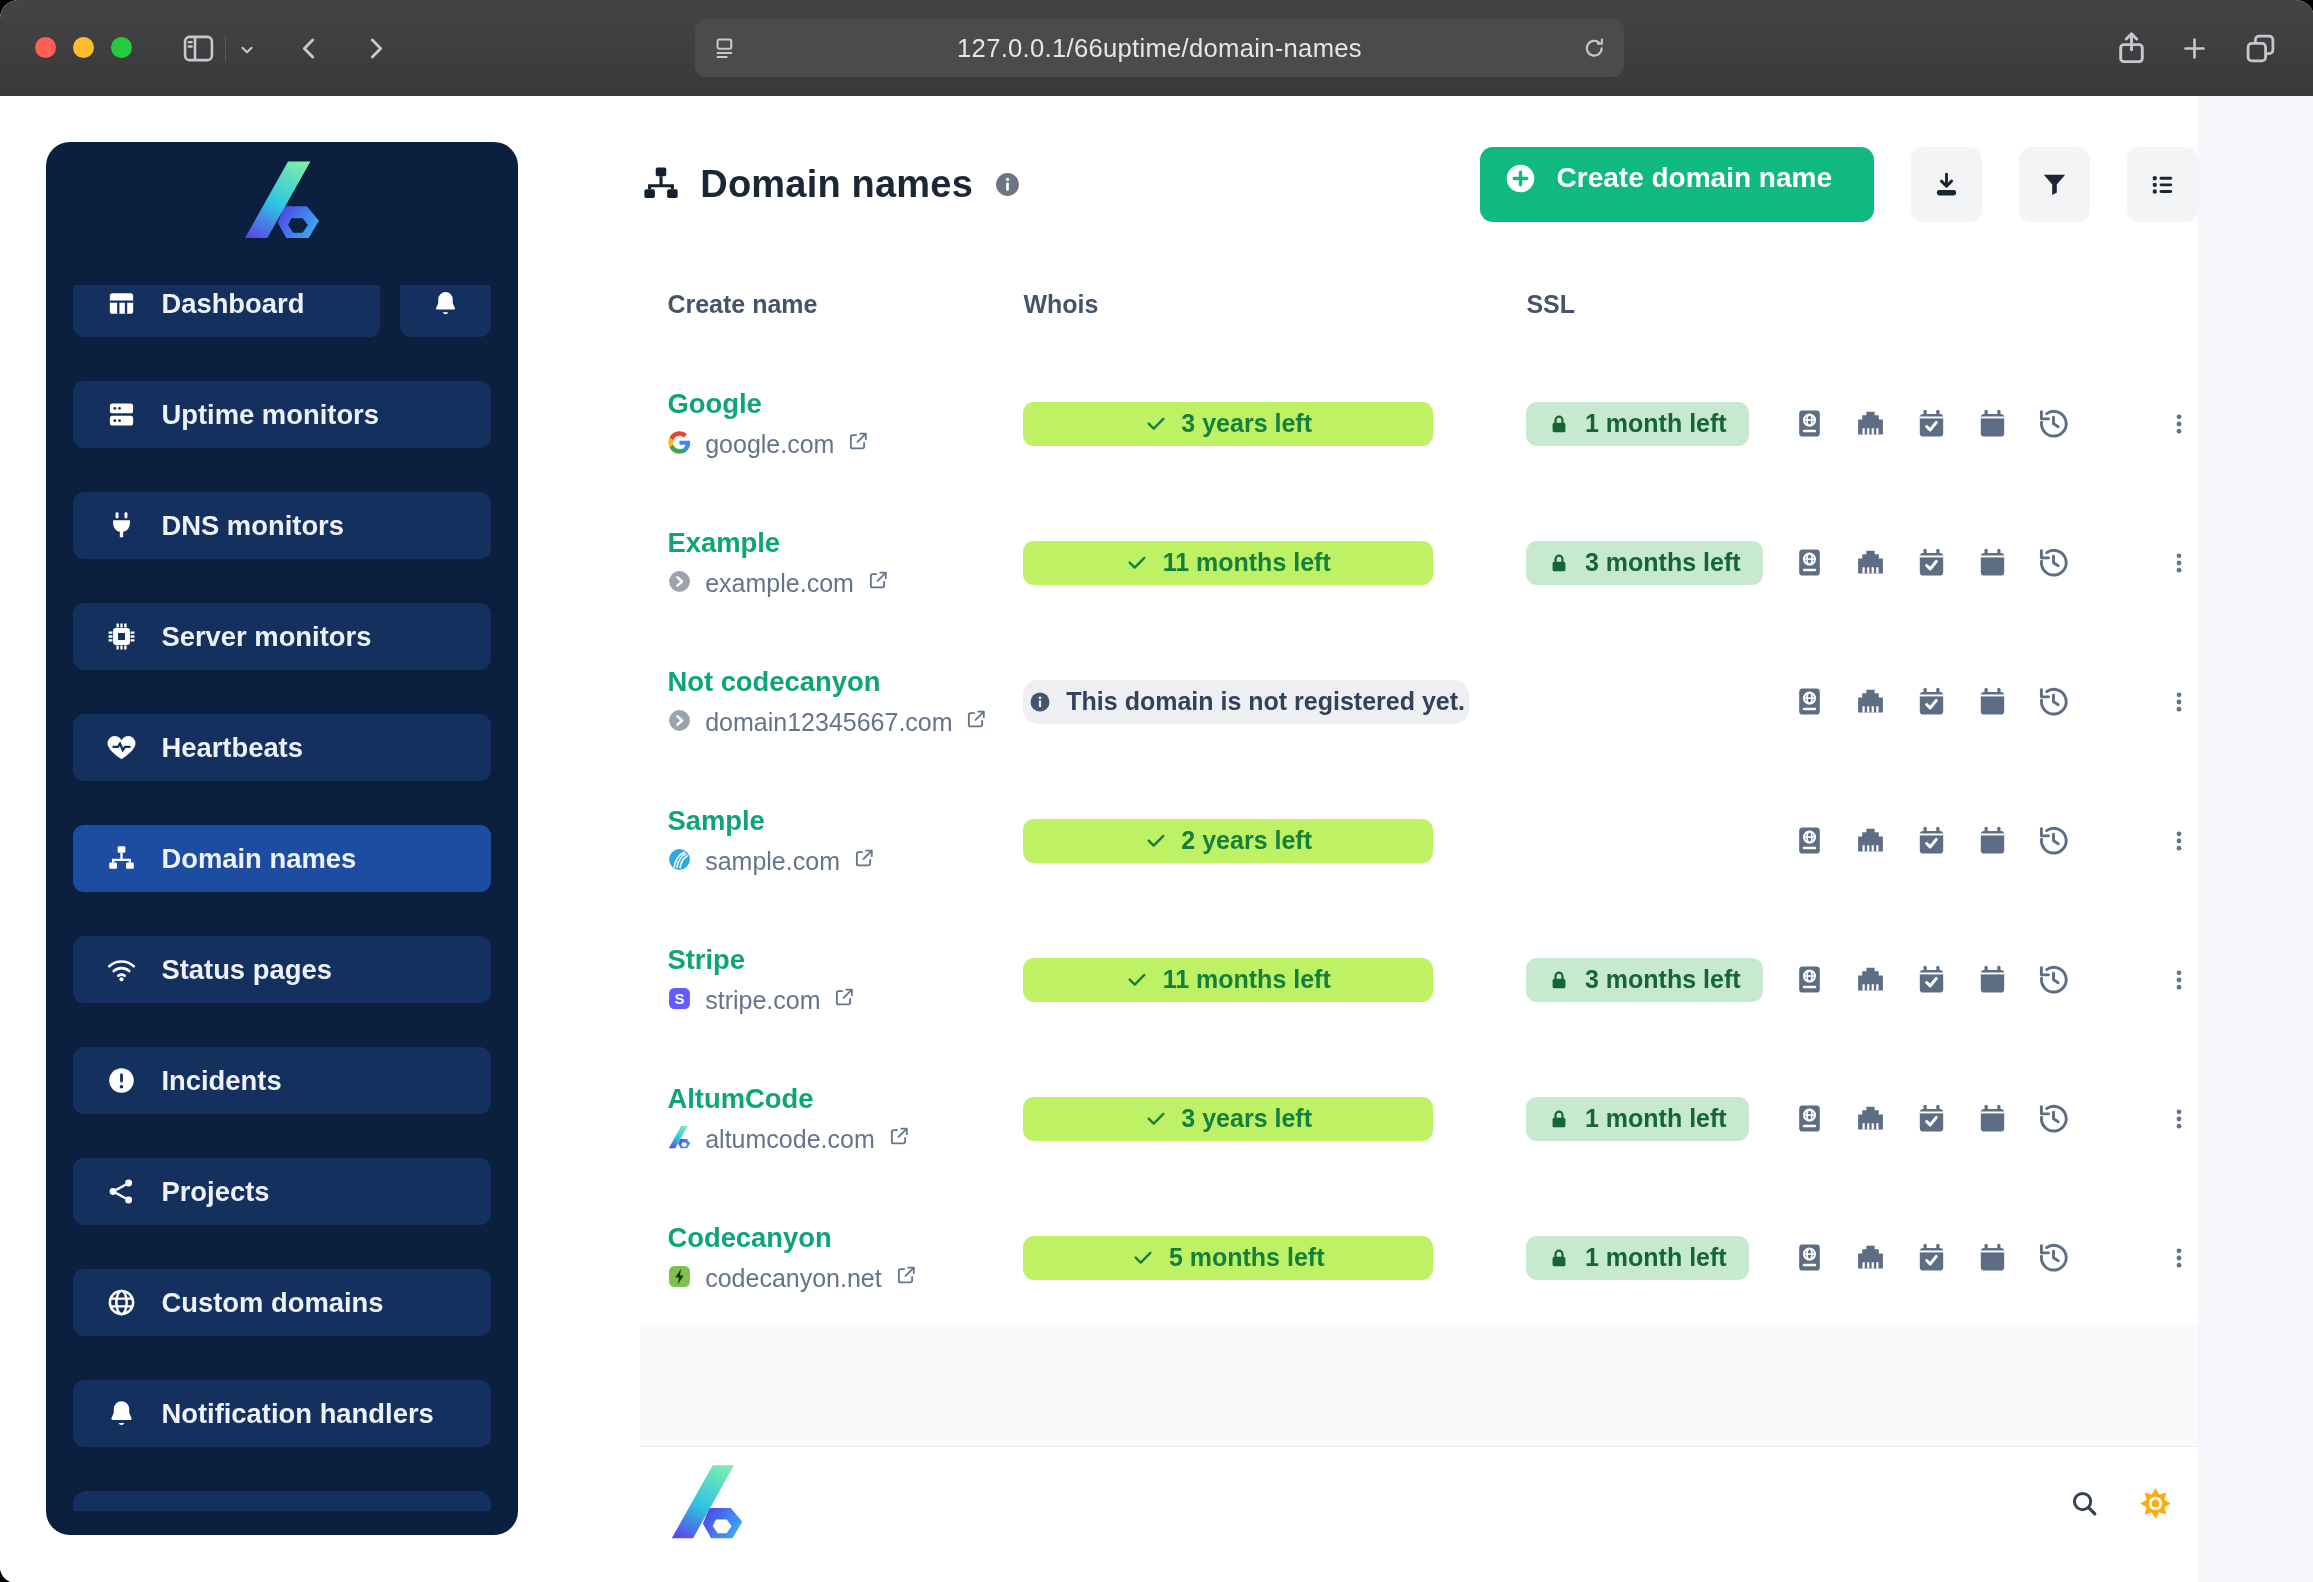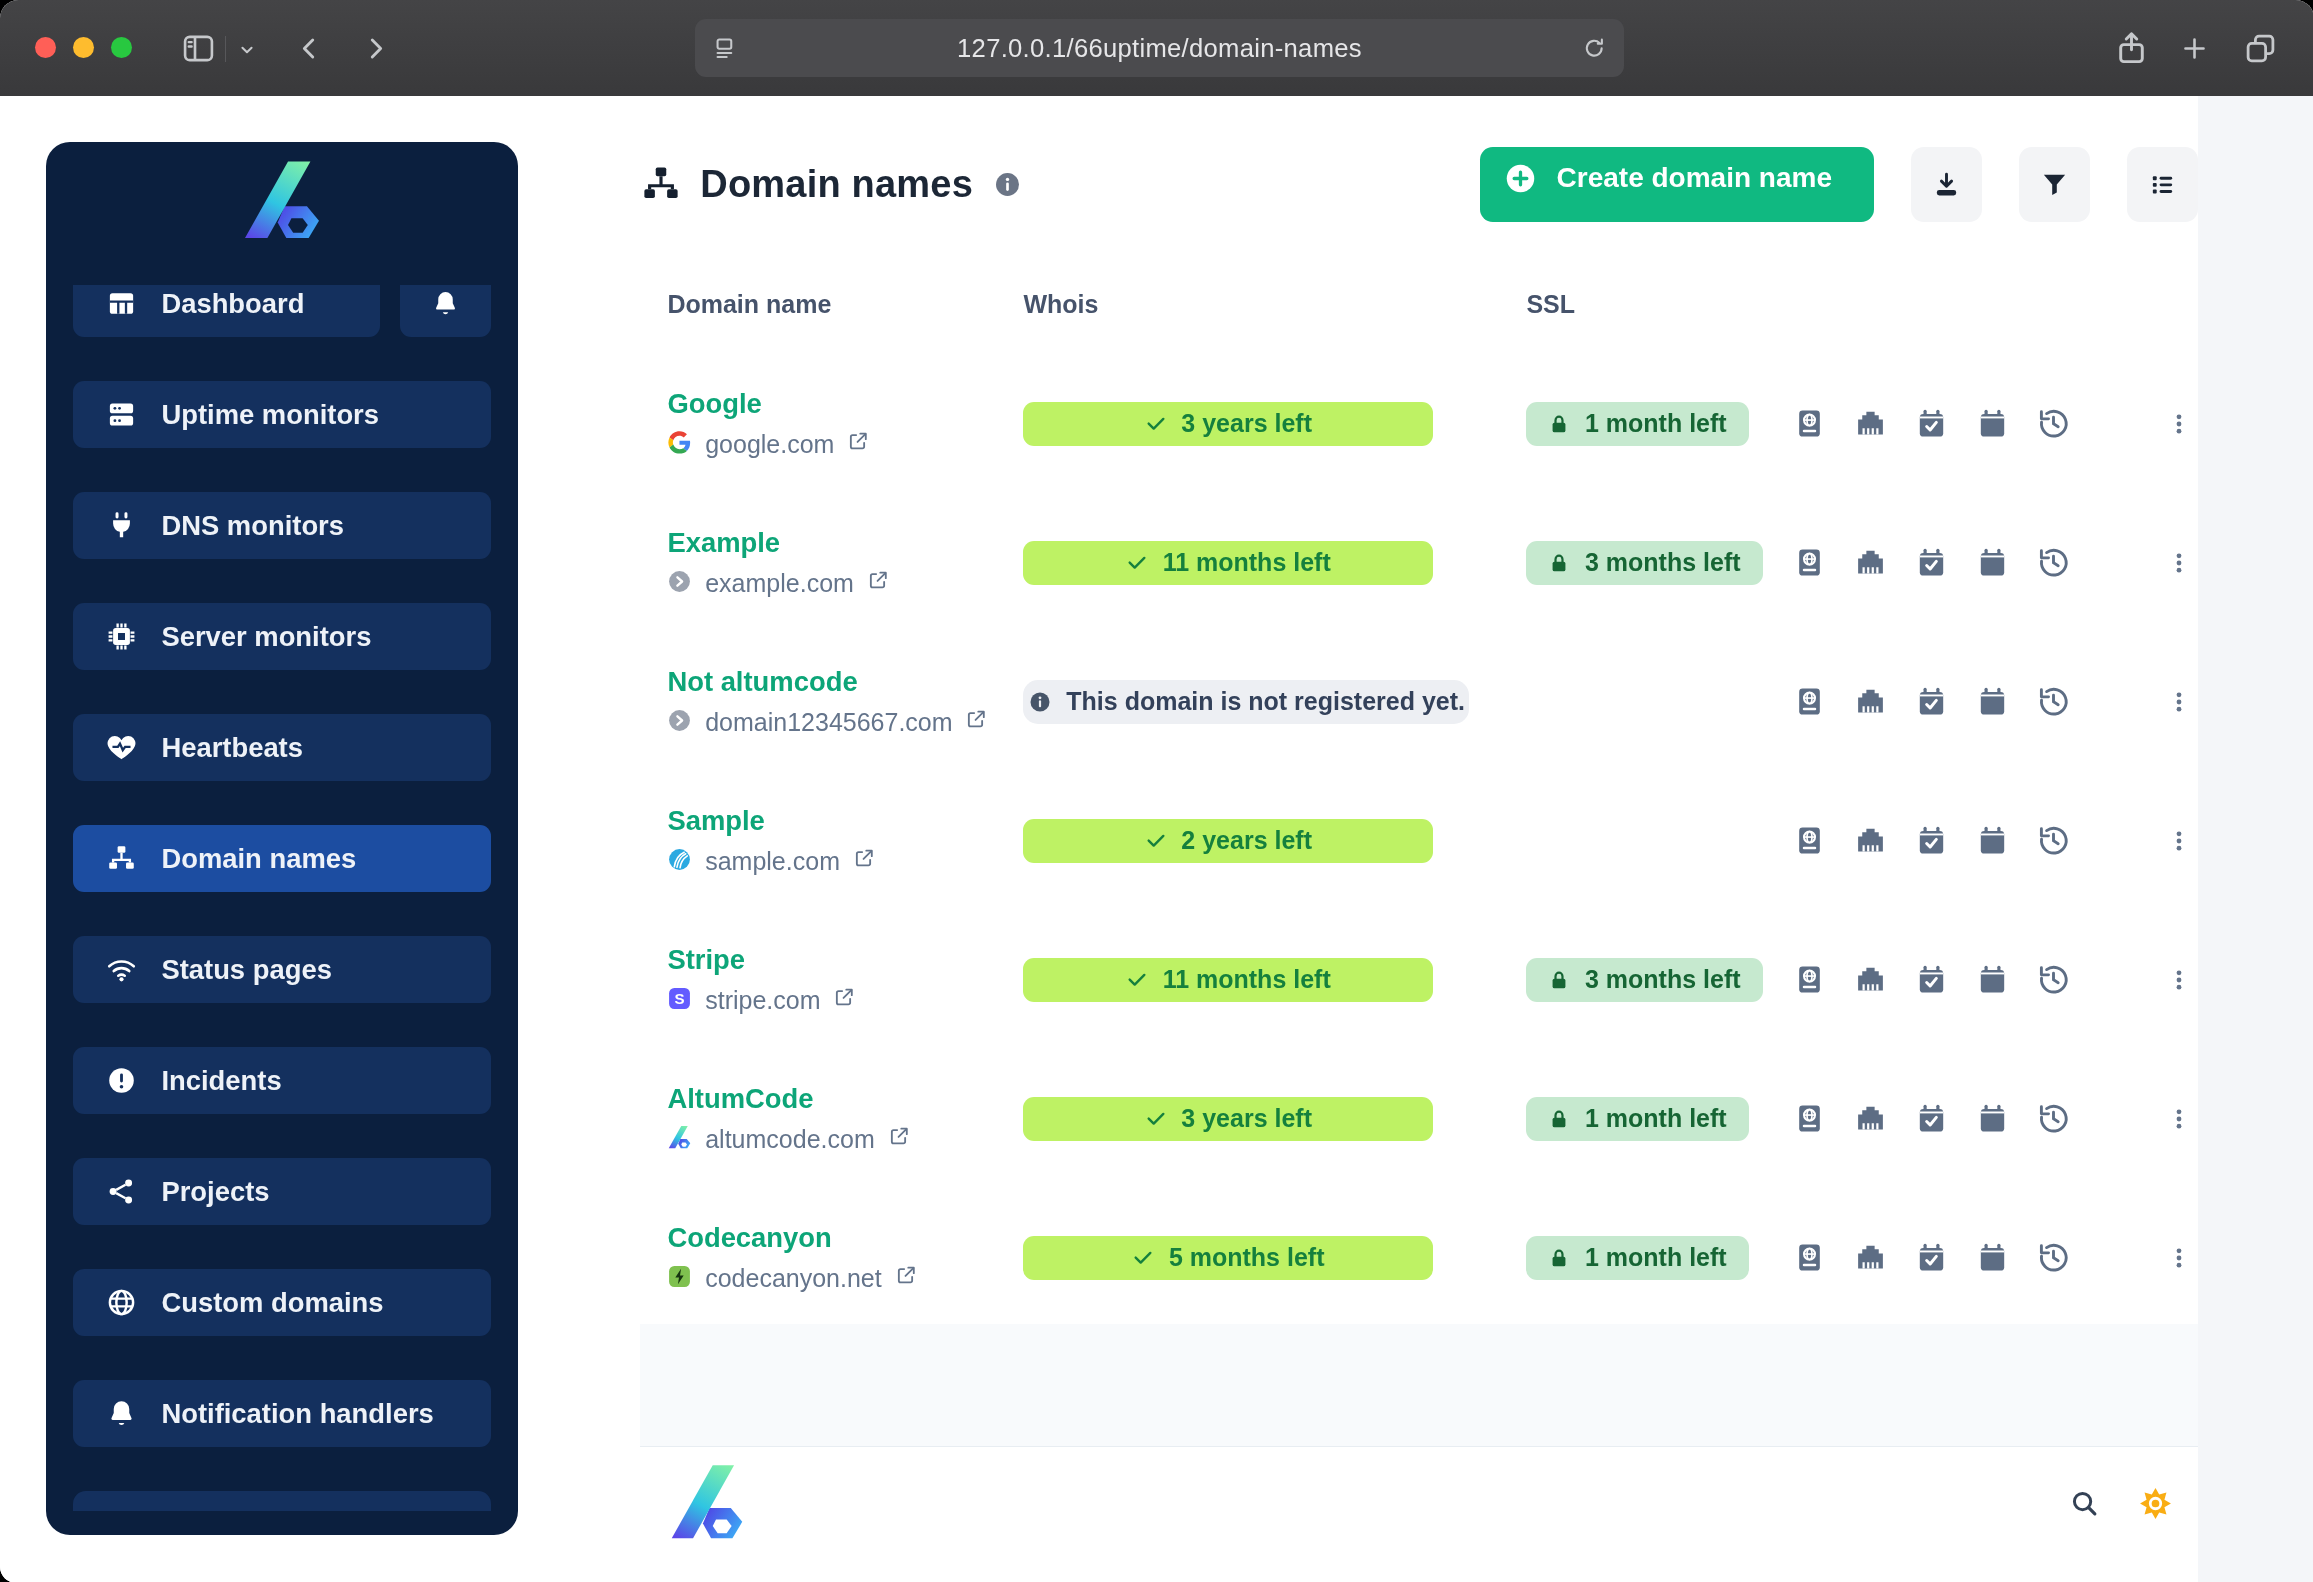--- a/index.html
+++ b/index.html
@@ -471,21 +471,21 @@
             </button>
           <button class="icon-btn">
               <svg viewBox="0 0 24 24">
                 <use href="#ic-list"></use>
               </svg>
             </button>
         </div>
       </div>
 
       <div class="table-head">
-        <span class="th-name">Domain name</span>
+        <span class="th-name">Create name</span>
         <span class="th-whois">Whois</span>
         <span class="th-ssl">SSL</span>
       </div>
 
       <div class="rows">
           <div class="trow">
     <div class="col-name">
       <div class="row-title">Google</div>
       <div class="row-sub">
         <span class="fav">
@@ -585,21 +585,21 @@
       <svg viewBox="0 0 24 24">
                 <use href="#ic-history"></use>
               </svg>
     </div>
     <svg class="dots" viewBox="0 0 24 24">
               <use href="#ic-ellipsis"></use>
             </svg>
   </div>
           <div class="trow">
     <div class="col-name">
-      <div class="row-title">Not altumcode</div>
+      <div class="row-title">Not codecanyon</div>
       <div class="row-sub">
         <span class="fav">
                   <svg viewBox="0 0 24 24">
                     <use href="#fav-chevron"></use>
                   </svg>
                 </span>
         <span class="row-domain">domain12345667.com</span>
         <svg class="ext" viewBox="0 0 24 24">
                   <use href="#ic-external"></use>
                 </svg>

